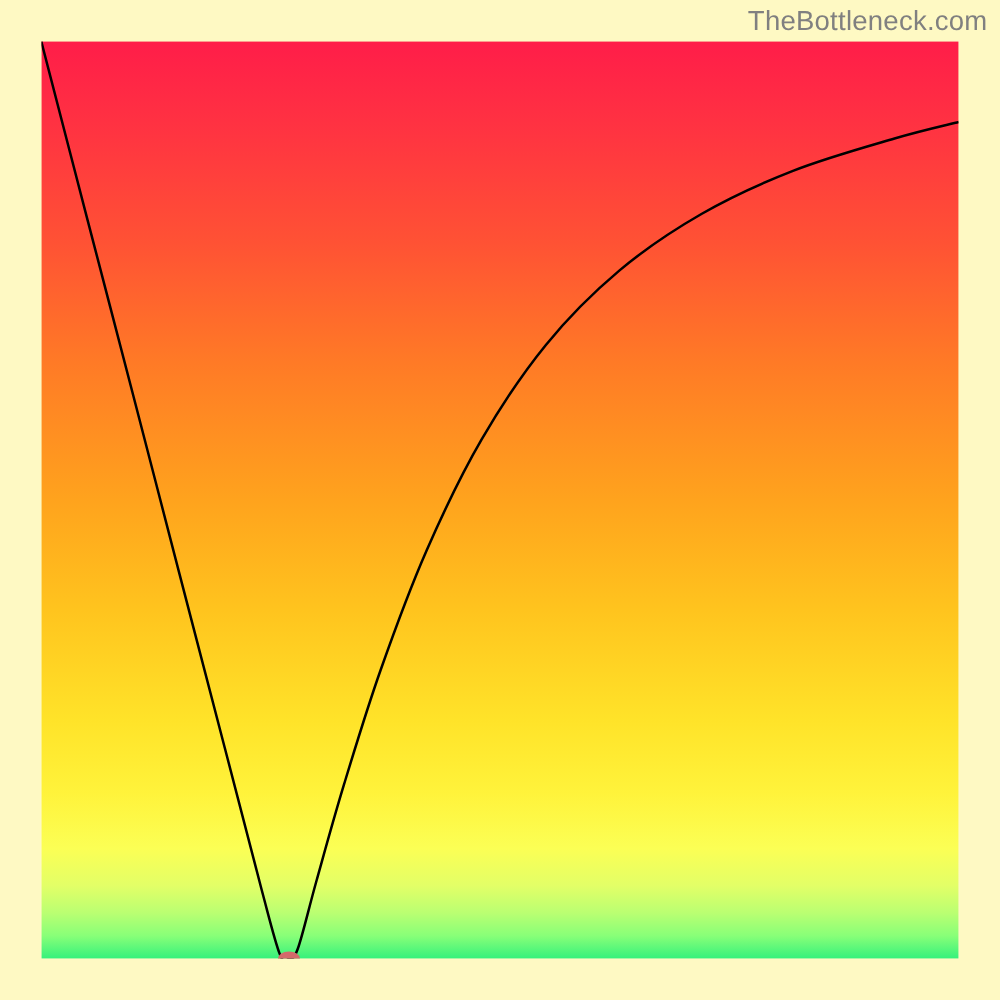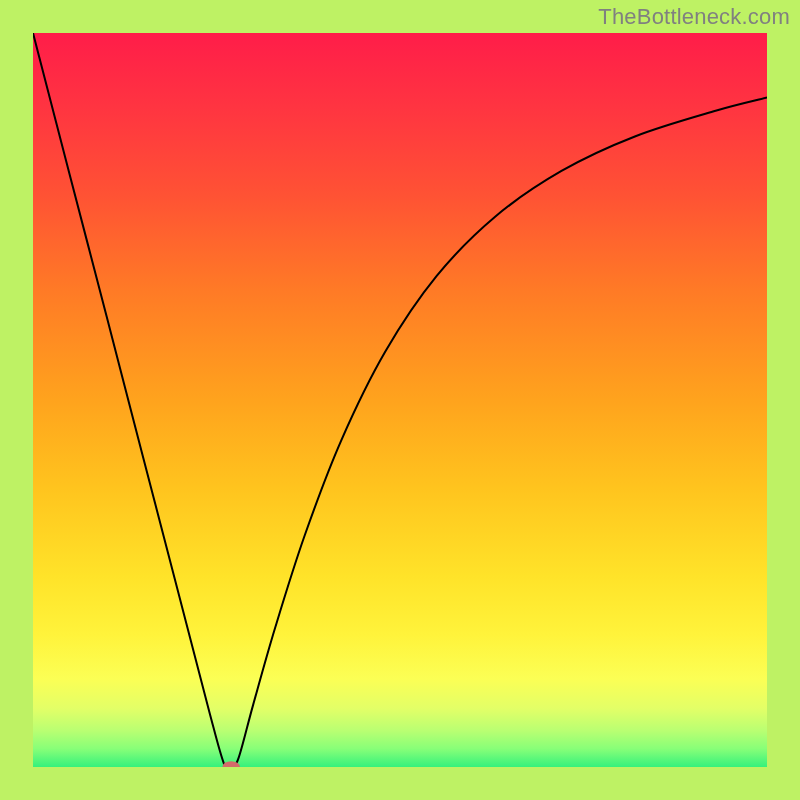--- a/index.html
+++ b/index.html
@@ -8,21 +8,21 @@
     width: 800px;
     height: 800px;
     overflow: hidden;
     background: #000;
     font-family: Arial, Helvetica, sans-serif;
   }
   .frame {
     position: relative;
     width: 800px;
     height: 800px;
-    background: #bef264;
+    background: #fef9c3;
   }
   .watermark {
     position: absolute;
     top: 4px;
     right: 10px;
     color: #808080;
     font-size: 22px;
     font-weight: 400;
     letter-spacing: 0.2px;
     z-index: 10;

